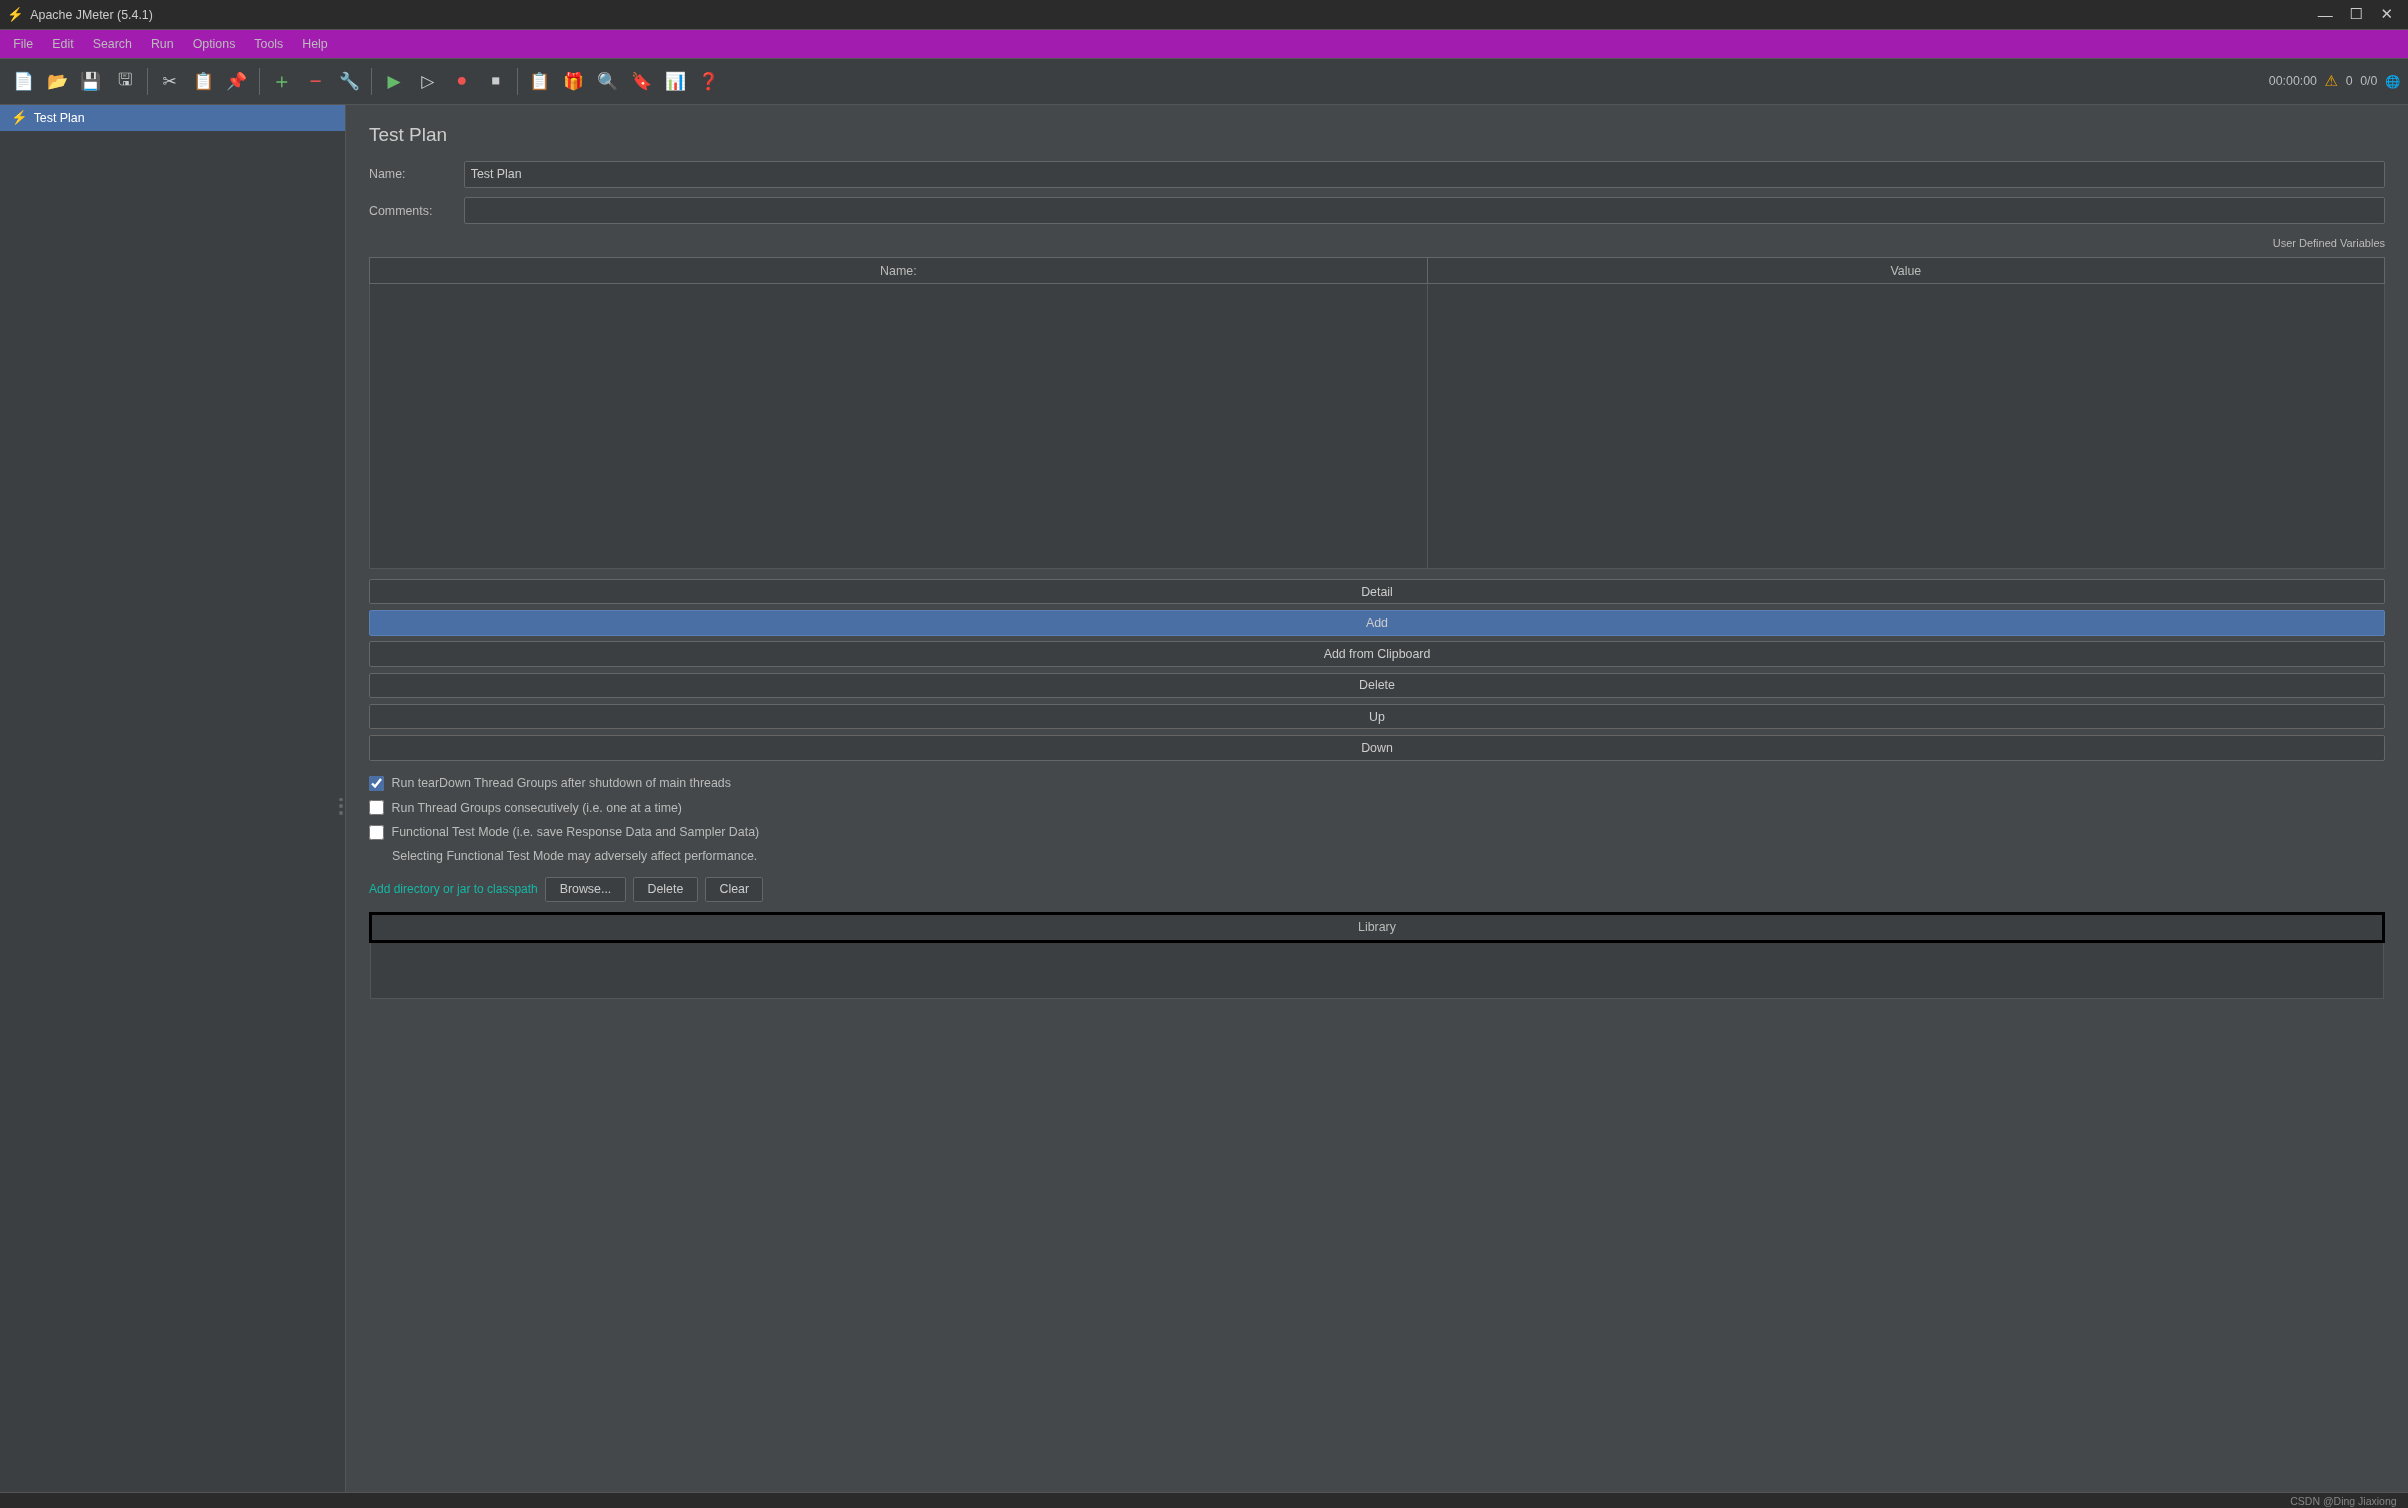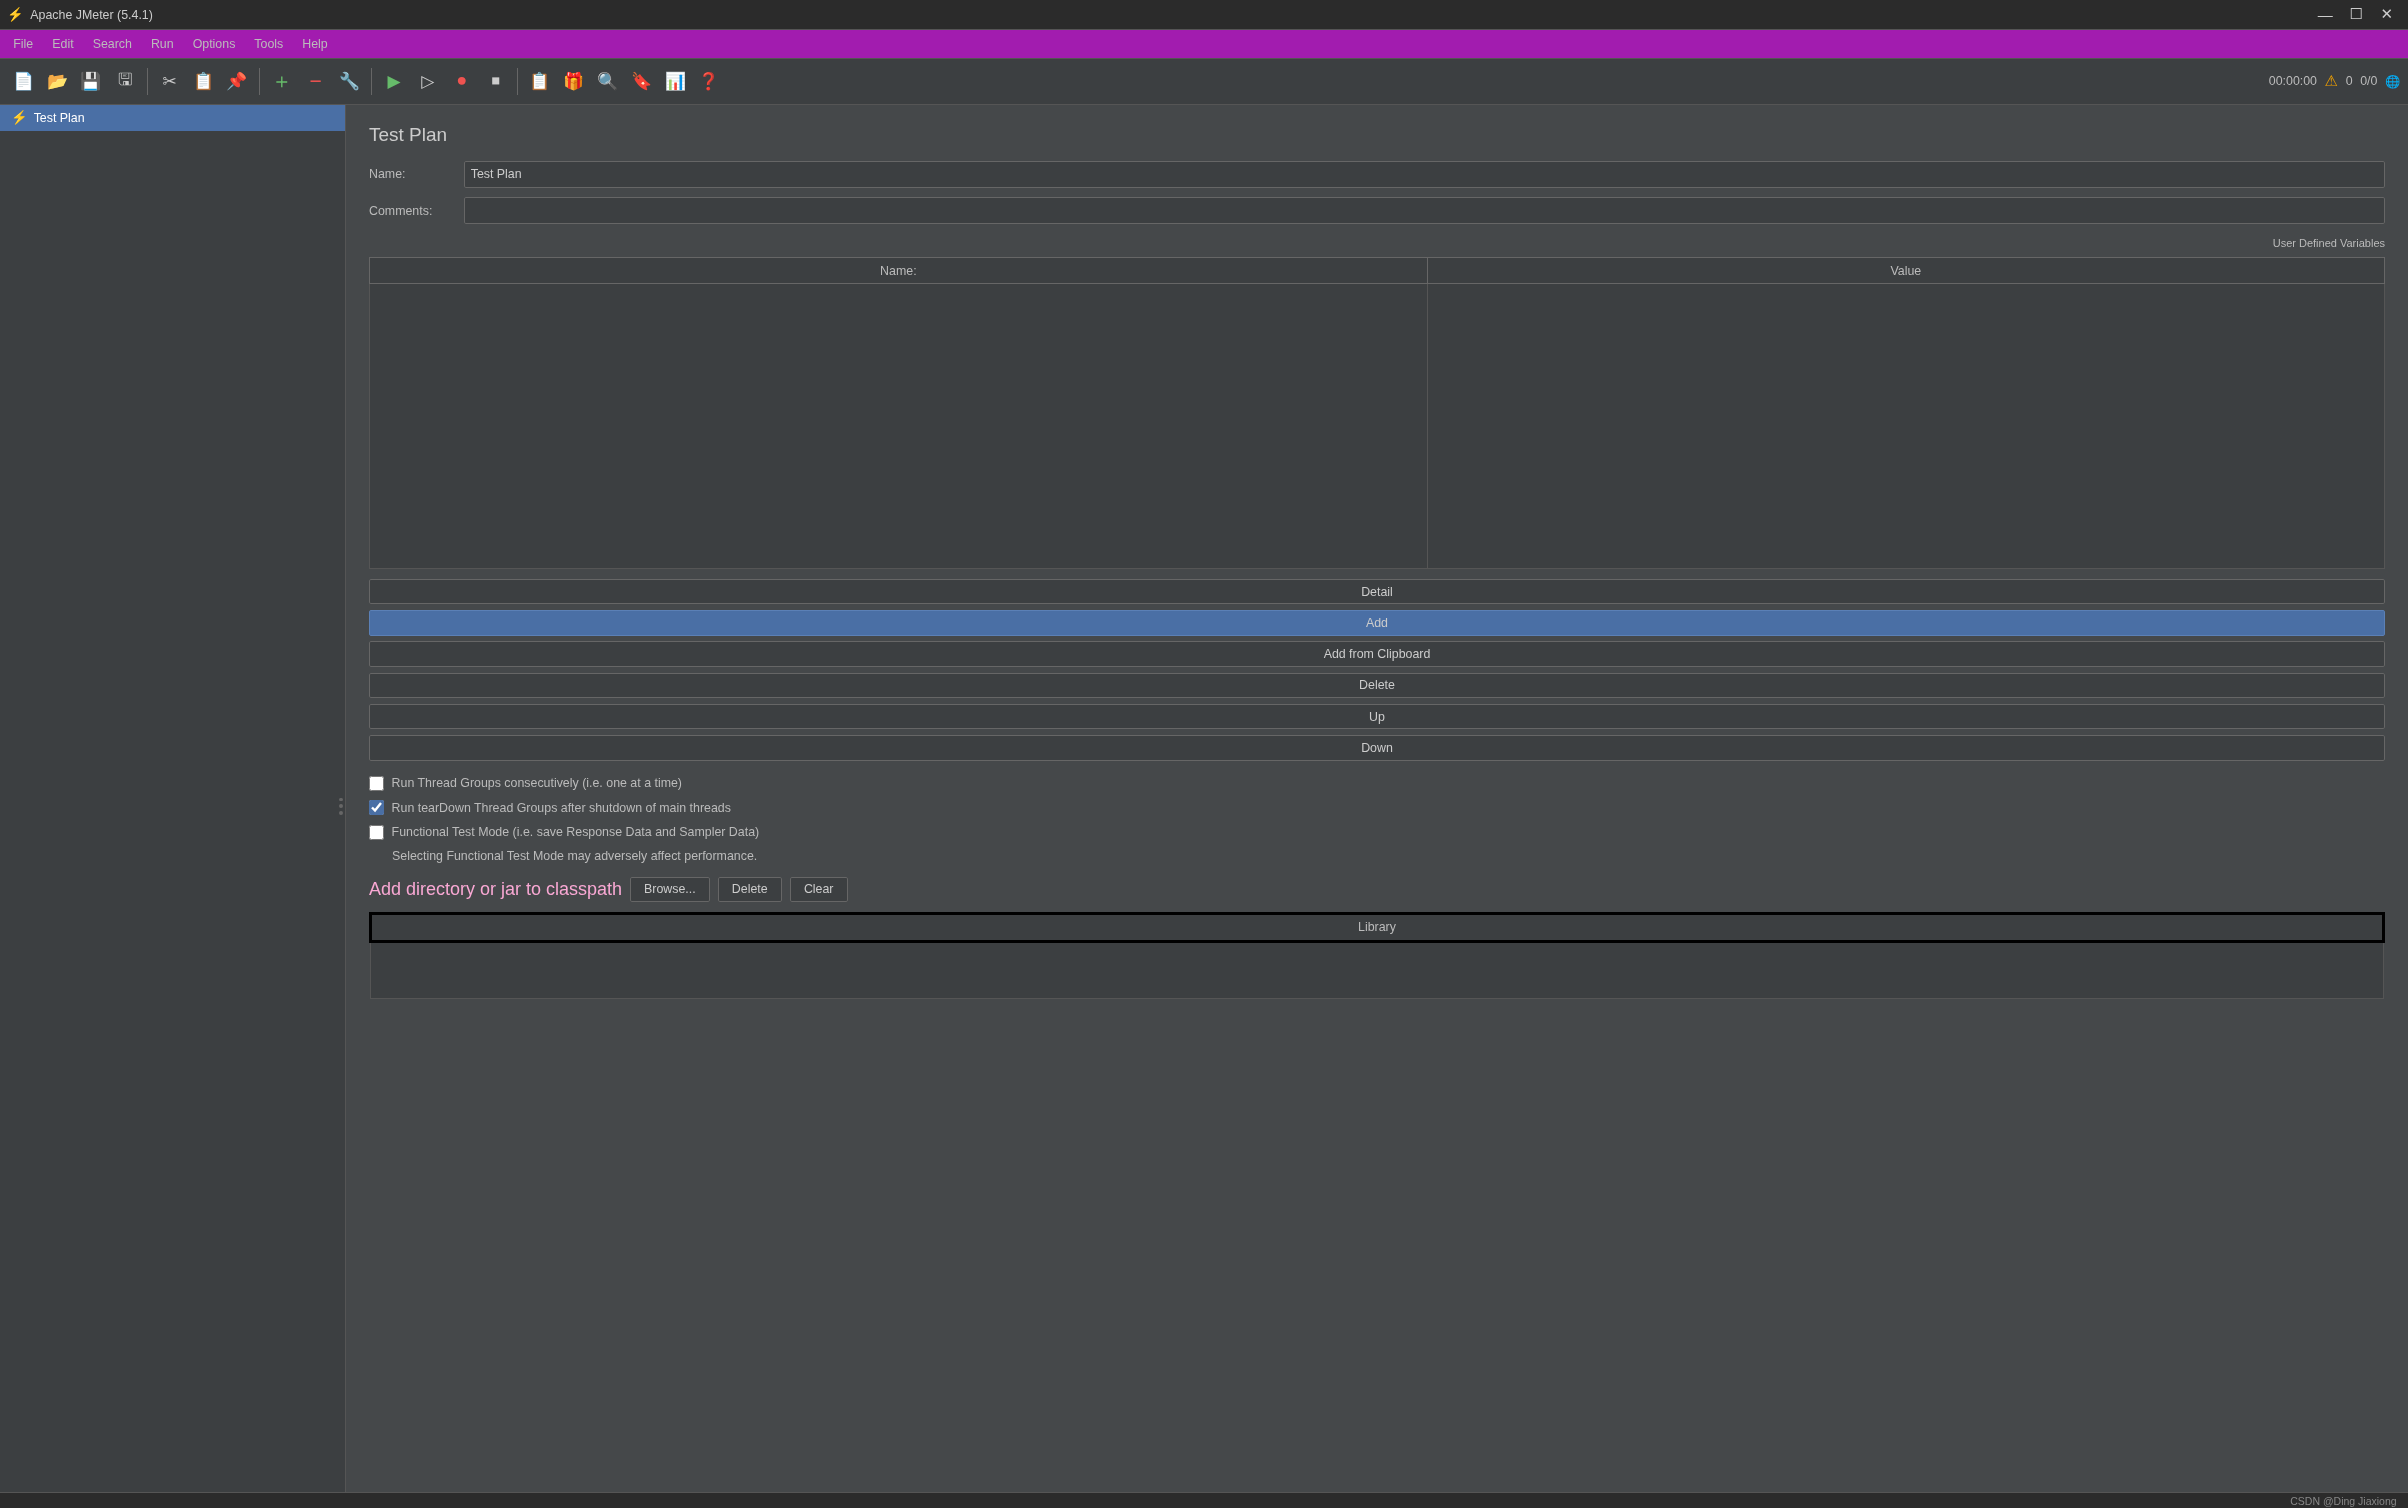--- a/index.html
+++ b/index.html
@@ -277,22 +277,22 @@
     }
 
     
     .classpath-row {
       display: flex;
       align-items: center;
       gap: 7.6px;
       margin-bottom: 9.5px;
     }
     .classpath-label {
-      color: #f9a8d4;
-      font-size: 18px;
+      color: #14b8a6;
+      font-size: 12px;
     }
 
     
     .library-table {
       width: 100%;
       border-collapse: collapse;
     }
     .library-table th {
       background: #3c3f41;
       border: 3px solid #000000;
@@ -451,27 +451,27 @@
     <div class="table-actions">
       <button class="action-btn">Detail</button>
       <button class="action-btn primary">Add</button>
       <button class="action-btn">Add from Clipboard</button>
       <button class="action-btn">Delete</button>
       <button class="action-btn">Up</button>
       <button class="action-btn">Down</button>
     </div>
 
     <div class="checkbox-row">
+      <input type="checkbox" id="chk-teardown" checked="" style="">
+      <label class="checkbox-label" for="chk-teardown">Run tearDown Thread Groups after shutdown of main threads</label>
+    </div>
+
+    <div class="checkbox-row">
       <input type="checkbox" id="chk-run-thread" style="">
       <label class="checkbox-label" for="chk-run-thread">Run Thread Groups consecutively (i.e. one at a time)</label>
-    </div>
-
-    <div class="checkbox-row">
-      <input type="checkbox" id="chk-teardown" checked="" style="">
-      <label class="checkbox-label" for="chk-teardown">Run tearDown Thread Groups after shutdown of main threads</label>
     </div>
 
     <div class="checkbox-row">
       <input type="checkbox" id="chk-functional" style="">
       <label class="checkbox-label" for="chk-functional">Functional Test Mode (i.e. save Response Data and Sampler Data)</label>
     </div>
 
     <div class="warning-text">Selecting Functional Test Mode may adversely affect performance.</div>
 
     <div class="classpath-row">

